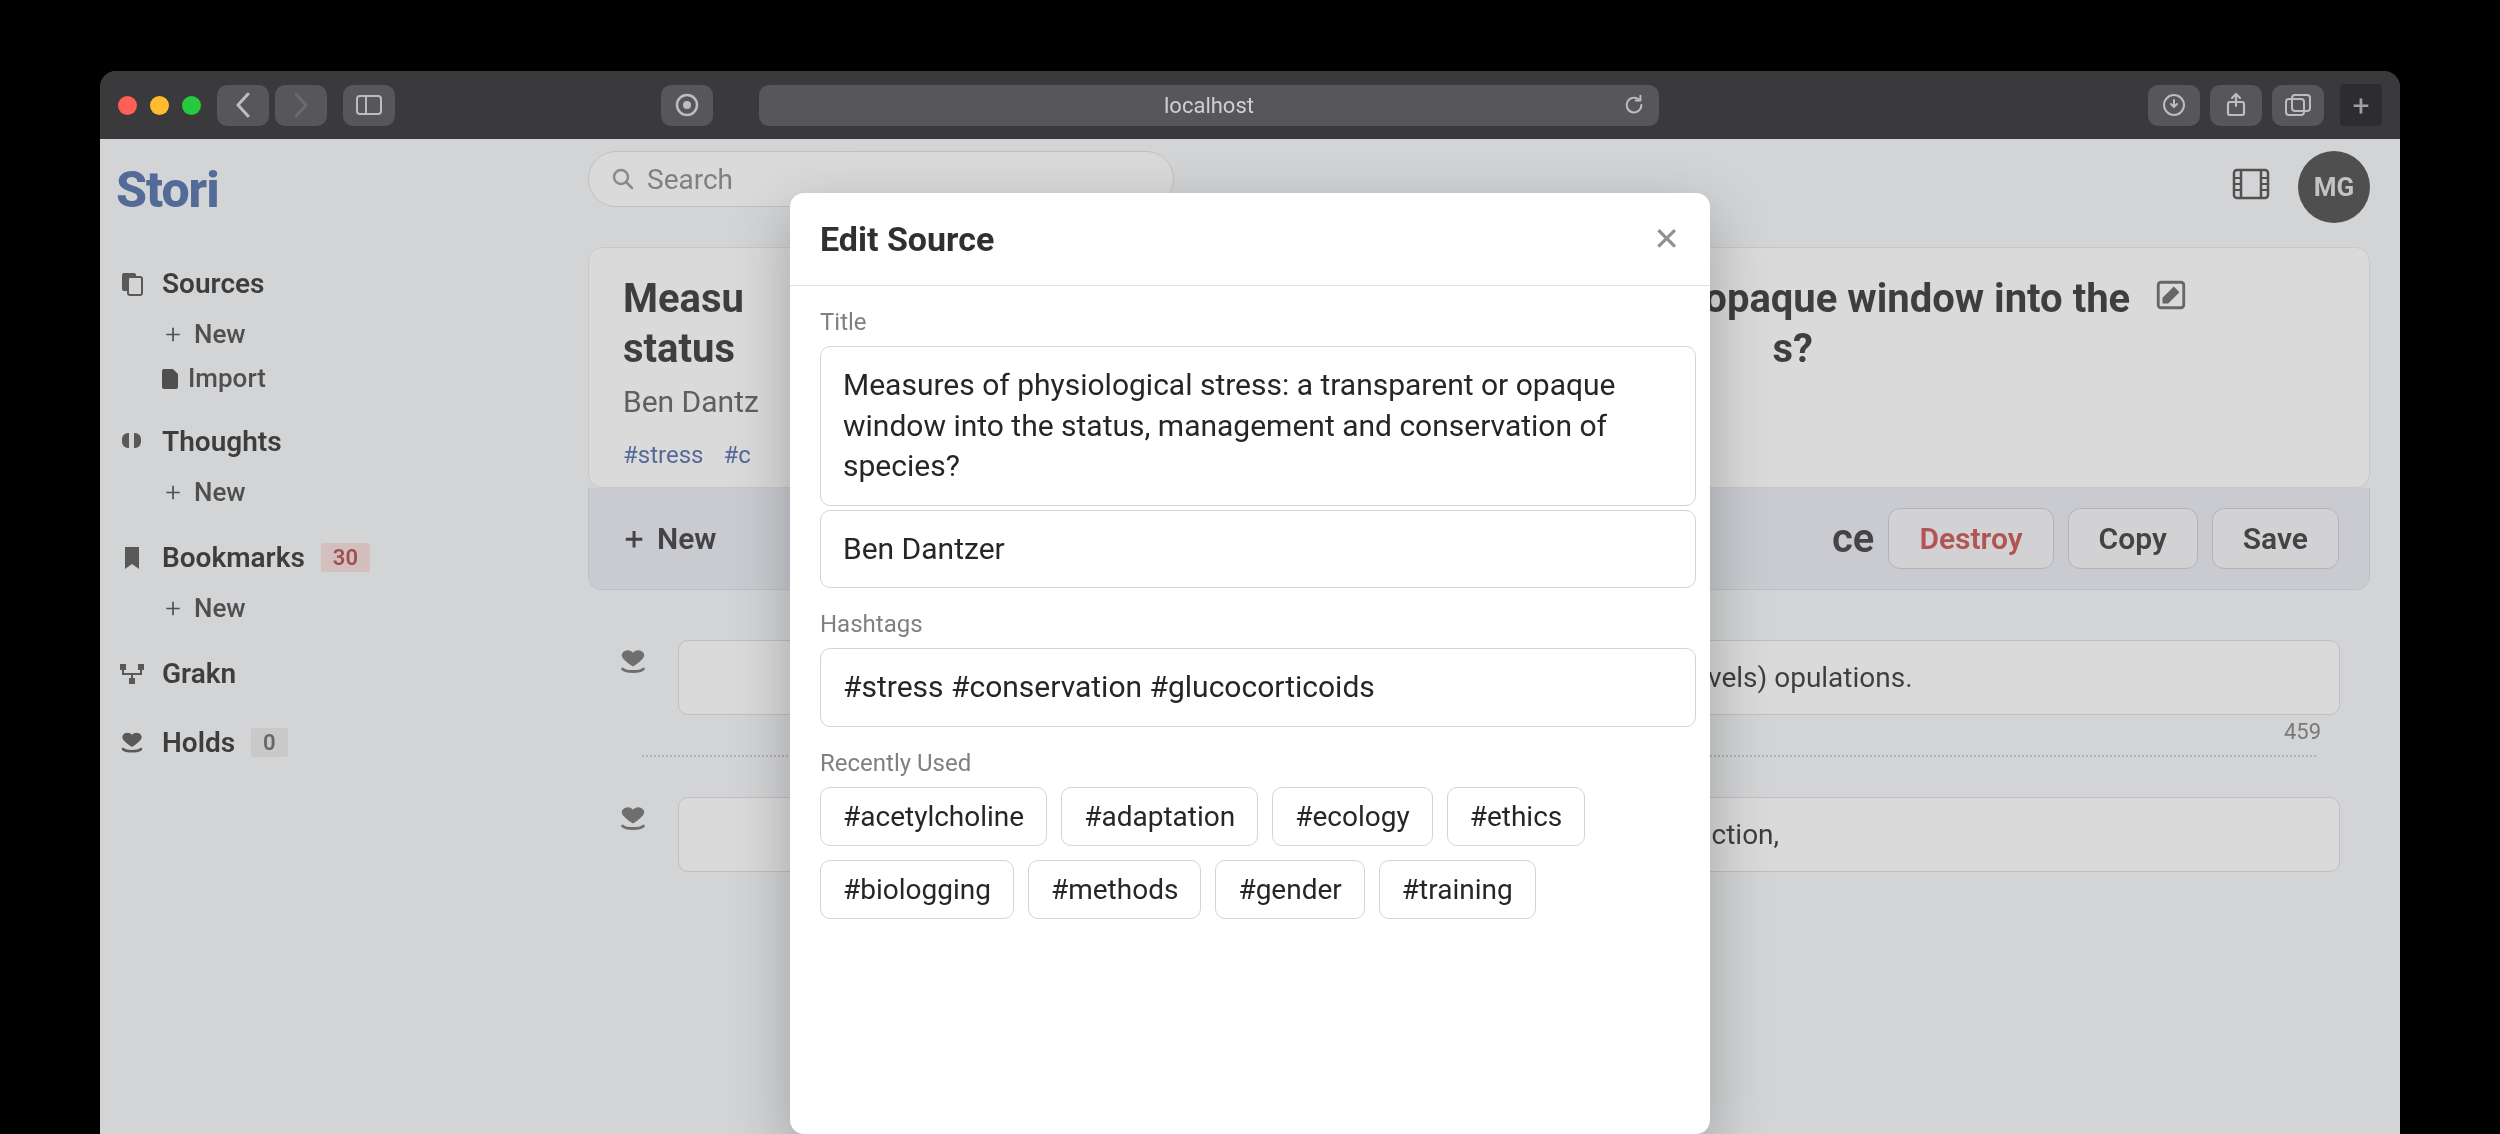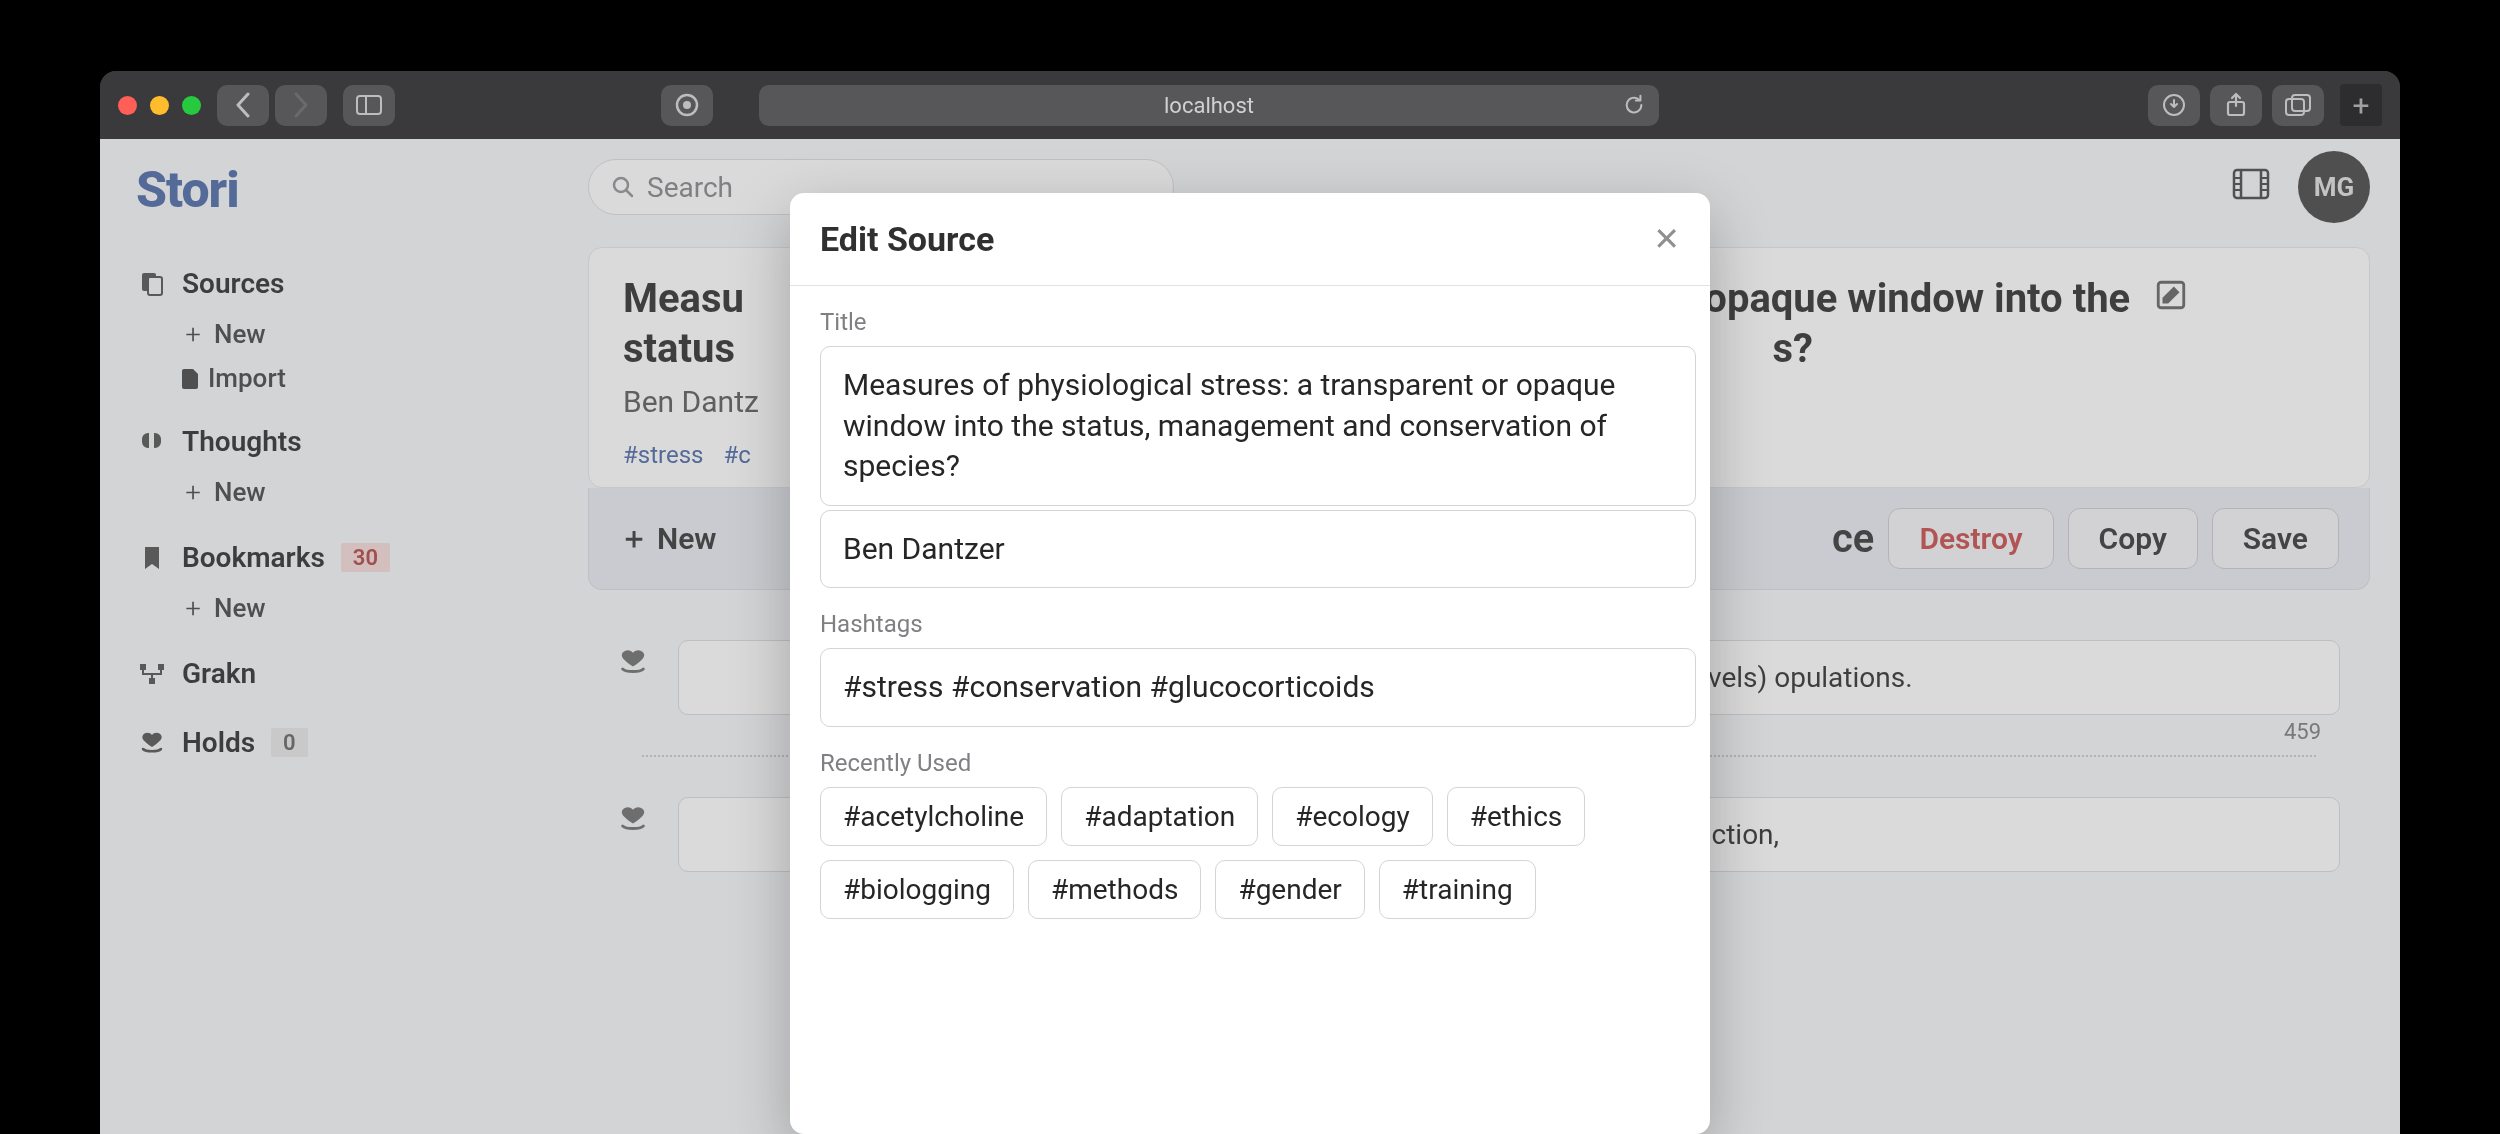--- a/index.html
+++ b/index.html
@@ -54,36 +54,36 @@
   position: absolute; left:0; top:68px; right:0; bottom:0;
   background: #f5f6f8;
 }
 .overlay-dim {
   position:absolute; inset:0; background: rgba(140,140,140,0.32); z-index: 5; pointer-events:none;
 }
 
 
 .sidebar {
   position:absolute; left:0; top:0; bottom:17px; width: 400px;
-  padding: 22px 36px;
+  padding: 22px 16px;
 }
 .logo { font-size: 50px; font-weight: 800; color:#3a5a9e; letter-spacing:-1px; }
 .nav { margin-top: 38px; font-size: 28px; color:#181818; }
 .nav-item { display:flex; align-items:center; gap:16px; padding:10px 2px; font-weight:600; }
 .nav-item .icon { width:28px; display:inline-flex; justify-content:center; color:#424242; }
 .nav-sub { margin-left: 44px; font-size:26px; color:#333; font-weight:500; display:flex; align-items:center; gap:8px; padding:6px 0; }
 .nav-sub .plus, .nav-sub .imp { color:#333; }
 .badge { background:#f7d7d7; color:#a33; border-radius:2px; padding:2px 12px; font-size:22px; font-weight:600; display:inline-flex; align-items:center; }
 .badge.zero { background:#e6e6e8; color:#555; }
 
 
 .maincol {
   position:absolute; left:488px; right:30px; top:12px; bottom:0;
 }
-.topbar { display:flex; align-items:center; gap:31px; height:72px; }
+.topbar { display:flex; align-items:flex-start; gap:31px; height:72px; }
 .search {
   width: 586px; height: 56px; border-radius: 30px; border:1px solid #d9d9dc;
   background:#fff; display:flex; align-items:center; padding:0 22px;
   color:#7b7b80; font-size:28px; gap:12px;
 }
 .right-icons { margin-left:auto; display:flex; align-items:center; gap:28px; }
 .film-icon { width:38px; height:38px; color:#353535; }
 .avatar { width:72px; height:72px; border-radius:50%; background:#333; color:#ddd; display:flex; align-items:center; justify-content:center; font-size:26px; font-weight:700; }
 
 .card {

